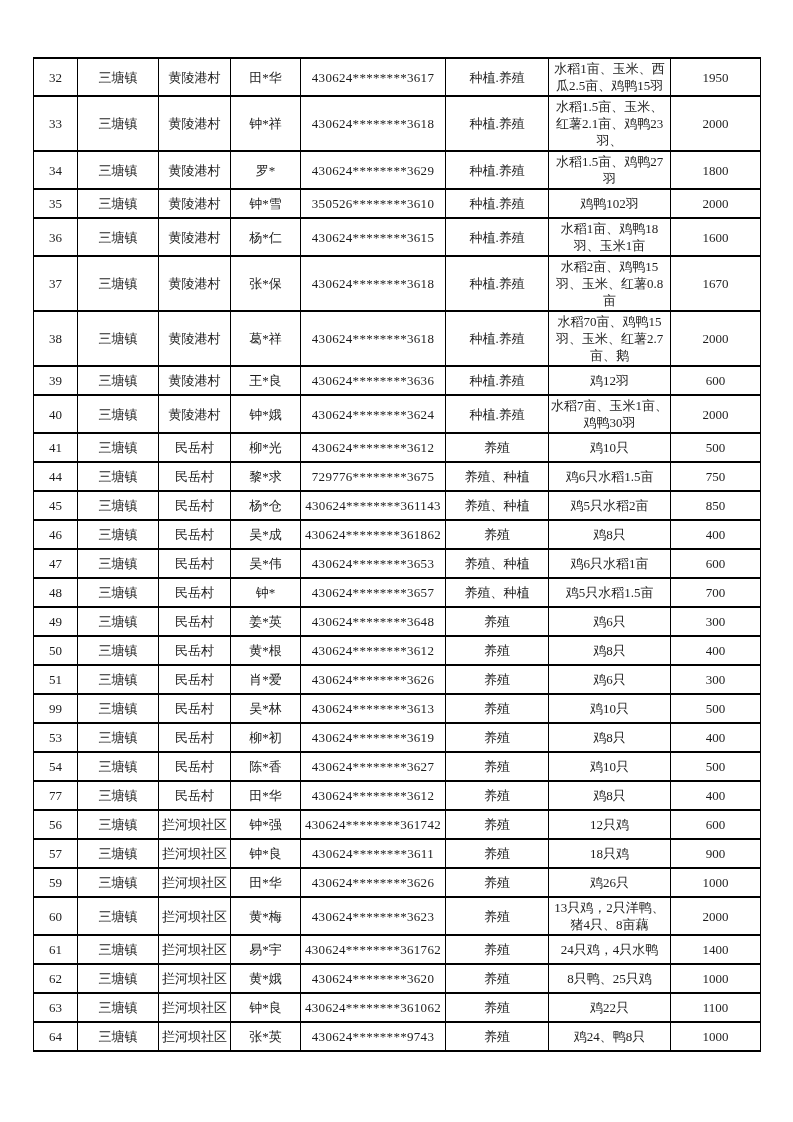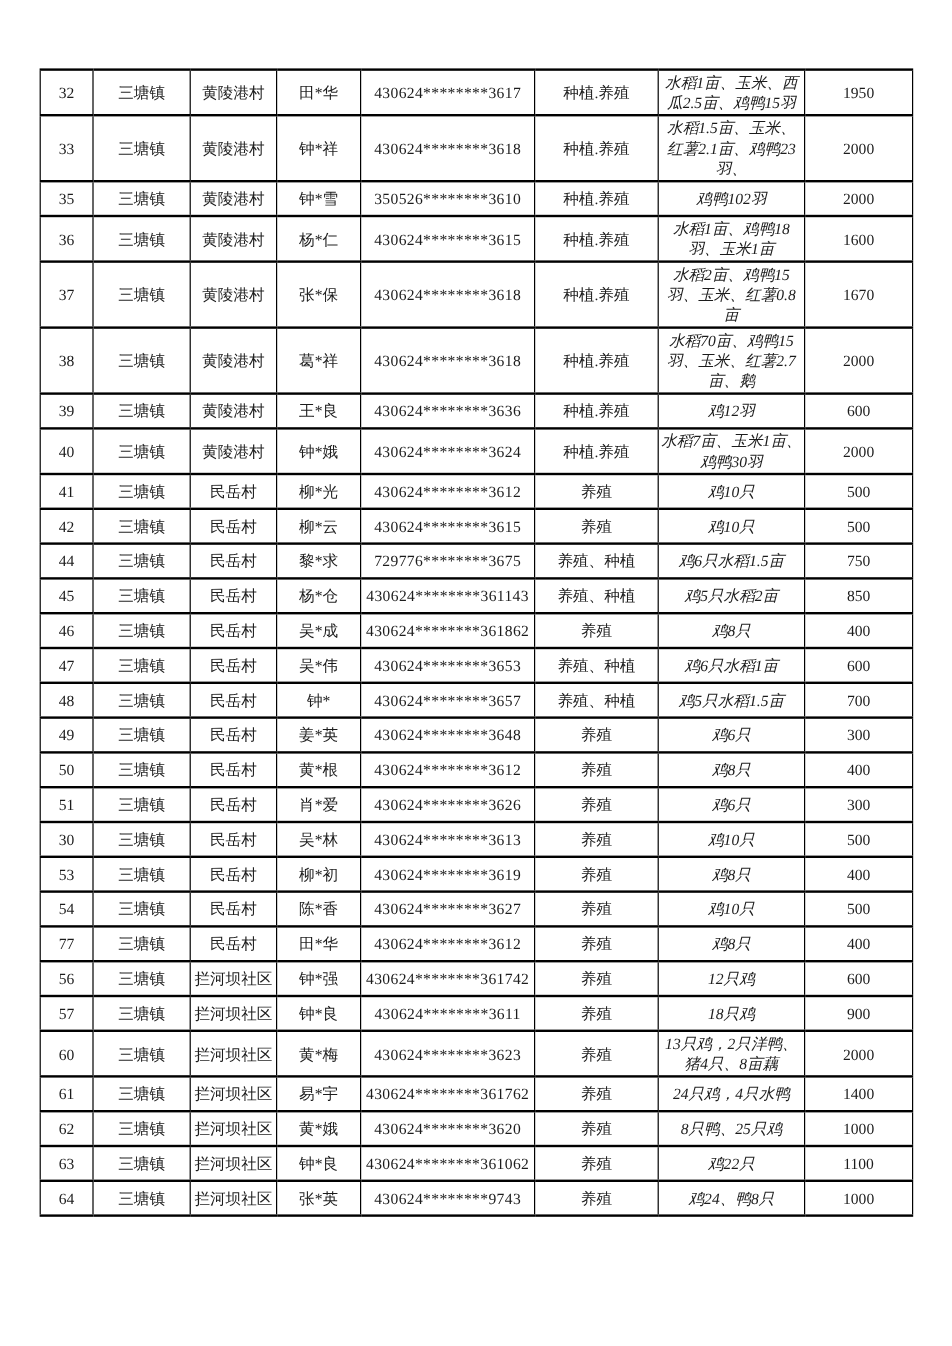--- a/index.html
+++ b/index.html
@@ -36,21 +36,20 @@
     font-size: 13px;
     line-height: 17px;
     height: 25px;
     padding: 1px 2px;
     overflow: hidden;
     word-break: break-all;
   }
   td.c-detail {
     font-size: 12px;
     line-height: 15px;
-    font-style: italic;
   }
   td.c-id {
     letter-spacing: 0.3px;
     white-space: nowrap;
   }
 </style>
 </head>
 <body>
 
 <div class="page">
@@ -80,20 +79,30 @@
     <td class="c-seq">33</td>
     <td class="c-town">三塘镇</td>
     <td class="c-village">黄陵港村</td>
     <td class="c-name">钟*祥</td>
     <td class="c-id">430624********3618</td>
     <td class="c-type">种植.养殖</td>
     <td class="c-detail">水稻1.5亩、玉米、红薯2.1亩、鸡鸭23羽、</td>
     <td class="c-amount">2000</td>
   </tr>
         <tr>
+    <td class="c-seq">34</td>
+    <td class="c-town">三塘镇</td>
+    <td class="c-village">黄陵港村</td>
+    <td class="c-name">罗*</td>
+    <td class="c-id">430624********3629</td>
+    <td class="c-type">种植.养殖</td>
+    <td class="c-detail">水稻1.5亩、鸡鸭27羽</td>
+    <td class="c-amount">1800</td>
+  </tr>
+        <tr>
     <td class="c-seq">35</td>
     <td class="c-town">三塘镇</td>
     <td class="c-village">黄陵港村</td>
     <td class="c-name">钟*雪</td>
     <td class="c-id">350526********3610</td>
     <td class="c-type">种植.养殖</td>
     <td class="c-detail">鸡鸭102羽</td>
     <td class="c-amount">2000</td>
   </tr>
         <tr>
@@ -145,30 +154,20 @@
     <td class="c-type">种植.养殖</td>
     <td class="c-detail">水稻7亩、玉米1亩、鸡鸭30羽</td>
     <td class="c-amount">2000</td>
   </tr>
         <tr>
     <td class="c-seq">41</td>
     <td class="c-town">三塘镇</td>
     <td class="c-village">民岳村</td>
     <td class="c-name">柳*光</td>
     <td class="c-id">430624********3612</td>
-    <td class="c-type">养殖</td>
-    <td class="c-detail">鸡10只</td>
-    <td class="c-amount">500</td>
-  </tr>
-        <tr>
-    <td class="c-seq">42</td>
-    <td class="c-town">三塘镇</td>
-    <td class="c-village">民岳村</td>
-    <td class="c-name">柳*云</td>
-    <td class="c-id">430624********3615</td>
     <td class="c-type">养殖</td>
     <td class="c-detail">鸡10只</td>
     <td class="c-amount">500</td>
   </tr>
         <tr>
     <td class="c-seq">44</td>
     <td class="c-town">三塘镇</td>
     <td class="c-village">民岳村</td>
     <td class="c-name">黎*求</td>
     <td class="c-id">729776********3675</td>
@@ -240,21 +239,21 @@
     <td class="c-seq">51</td>
     <td class="c-town">三塘镇</td>
     <td class="c-village">民岳村</td>
     <td class="c-name">肖*爱</td>
     <td class="c-id">430624********3626</td>
     <td class="c-type">养殖</td>
     <td class="c-detail">鸡6只</td>
     <td class="c-amount">300</td>
   </tr>
         <tr>
-    <td class="c-seq">30</td>
+    <td class="c-seq">99</td>
     <td class="c-town">三塘镇</td>
     <td class="c-village">民岳村</td>
     <td class="c-name">吴*林</td>
     <td class="c-id">430624********3613</td>
     <td class="c-type">养殖</td>
     <td class="c-detail">鸡10只</td>
     <td class="c-amount">500</td>
   </tr>
         <tr>
     <td class="c-seq">53</td>
@@ -298,20 +297,30 @@
   </tr>
         <tr>
     <td class="c-seq">57</td>
     <td class="c-town">三塘镇</td>
     <td class="c-village">拦河坝社区</td>
     <td class="c-name">钟*良</td>
     <td class="c-id">430624********3611</td>
     <td class="c-type">养殖</td>
     <td class="c-detail">18只鸡</td>
     <td class="c-amount">900</td>
+  </tr>
+        <tr>
+    <td class="c-seq">59</td>
+    <td class="c-town">三塘镇</td>
+    <td class="c-village">拦河坝社区</td>
+    <td class="c-name">田*华</td>
+    <td class="c-id">430624********3626</td>
+    <td class="c-type">养殖</td>
+    <td class="c-detail">鸡26只</td>
+    <td class="c-amount">1000</td>
   </tr>
         <tr>
     <td class="c-seq">60</td>
     <td class="c-town">三塘镇</td>
     <td class="c-village">拦河坝社区</td>
     <td class="c-name">黄*梅</td>
     <td class="c-id">430624********3623</td>
     <td class="c-type">养殖</td>
     <td class="c-detail">13只鸡，2只洋鸭、猪4只、8亩藕</td>
     <td class="c-amount">2000</td>

